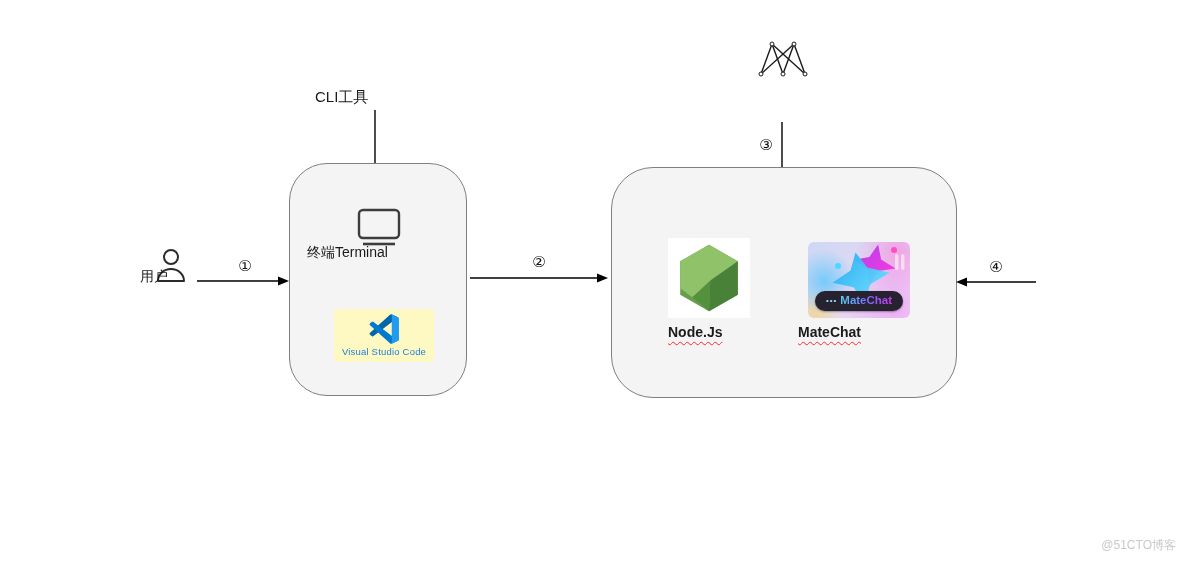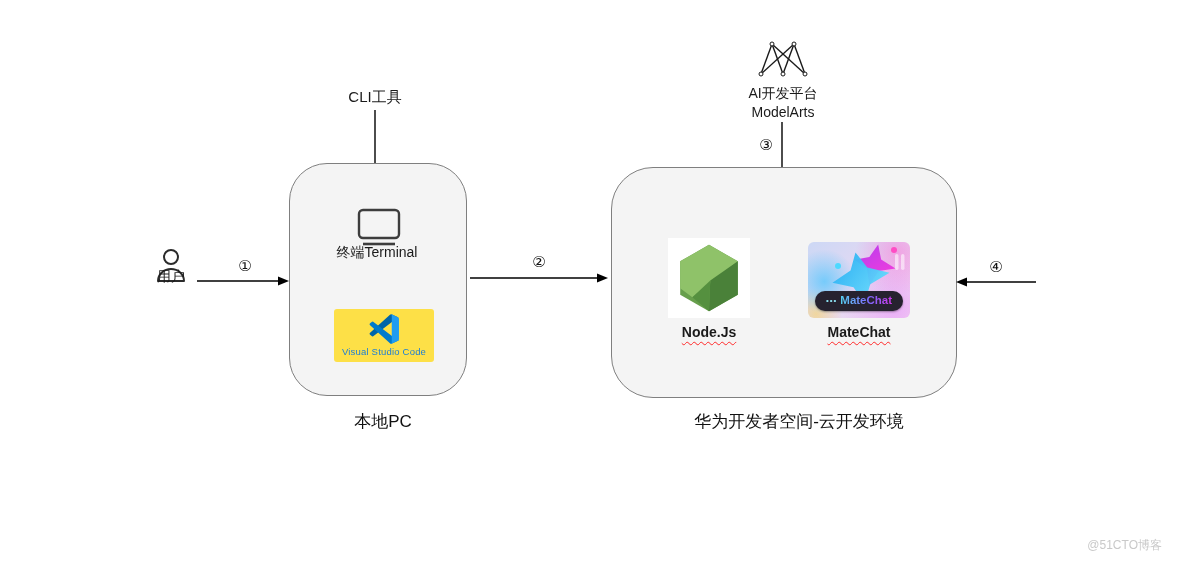--- a/index.html
+++ b/index.html
@@ -1,34 +1,34 @@
 <!DOCTYPE html>
 <html><head>
 <meta charset="utf-8">
 <style>
   * { margin:0; padding:0; box-sizing:border-box; }
   html,body { background:#ffffff; }
   body { font-family:"Liberation Sans","DejaVu Sans",sans-serif; color:#1a1a1a; }
   .canvas { position:relative; width:1184px; height:562px; background:#ffffff; overflow:hidden; }
   .abs { position:absolute; }
-  .ctr { text-align:center; }
+  .ctr { }
 
   
   .bigbox {
     background:#f4f4f4;
     border:1.6px solid #7f7f7f;
     border-radius:40px;
   }
 
   .lbl { font-size:14px; color:#1a1a1a; }
   .title { font-size:17px; color:#111; }
   .stepnum { font-size:15px; color:#111; width:26px; text-align:center; }
 
   
-  .vscode-tile { background:#fde047; border-radius:3px; display:flex; flex-direction:column; align-items:center; justify-content:center; gap:2px; }
+  .vscode-tile { background:#fef9c3; border-radius:3px; display:flex; flex-direction:column; align-items:center; justify-content:center; gap:2px; }
   .vscode-text { font-size:9.5px; color:#1c7fd6; letter-spacing:.2px; }
 
   
   .node-tile { background:#ffffff; display:flex; align-items:center; justify-content:center; }
 
   
   .squiggle { text-decoration:underline wavy #ff2a2a; text-decoration-thickness:1px; text-underline-offset:4px; text-decoration-skip-ink:none;font-weight:bold; }
 
   
   .mate-tile {
@@ -88,21 +88,20 @@
 
   <div class="abs vscode-tile" style="left:334px;top:309px;width:100px;height:53px">
     <svg width="30" height="30" viewBox="0 0 100 100">
       <path fill="#0065A9" d="M96.5 10.8 76.7 1.3a6 6 0 0 0-6.85 1.16L3.6 62.9a4 4 0 0 0 0 5.9l5.3 4.8a4 4 0 0 0 5.1.3L93.9 13.3c2.6-2 6.1-.1 6.1 3v-.1a6 6 0 0 0-3.5-5.4z"></path>
       <path fill="#007ACC" d="M96.5 89.2 76.7 98.7a6 6 0 0 1-6.85-1.16L3.6 37.1a4 4 0 0 1 0-5.9l5.3-4.8a4 4 0 0 1 5.1-.3l79.9 60.6c2.6 2 6.1.1 6.1-3v.1a6 6 0 0 1-3.5 5.4z"></path>
       <path fill="#1F9CF0" d="M76.7 98.7a6 6 0 0 1-6.85-1.16c2.2 2.2 6 .66 6-2.47V4.93c0-3.13-3.8-4.67-6-2.47A6 6 0 0 1 76.7 1.3l19.8 9.5a6 6 0 0 1 3.4 5.4v67.6a6 6 0 0 1-3.4 5.4z"></path>
     </svg>
     <div class="vscode-text">Visual Studio Code</div>
   </div>
 
-  <div class="abs title ctr" style="left:303px;top:410px;width:160px">本地PC</div>
 
   <span class="abs stepnum" style="left:526px;top:253px">②</span>
   <svg class="abs" style="left:470px;top:272px" width="138" height="12">
     <line x1="0" y1="6" x2="128" y2="6" stroke="#000" stroke-width="1.4"></line>
     <polygon points="127,1.5 138,6 127,10.5" fill="#000"></polygon>
   </svg>
 
   <svg class="abs" style="left:757px;top:40px" width="52" height="38" viewBox="0 0 52 38">
     <g stroke="#1a1a1a" stroke-width="1.4" fill="none">
       <line x1="4" y1="34" x2="15" y2="4"></line>
@@ -113,24 +112,20 @@
       <line x1="15" y1="4" x2="48" y2="34"></line>
     </g>
     <g fill="#ffffff" stroke="#1a1a1a" stroke-width="1">
       <circle cx="4" cy="34" r="2"></circle>
         <circle cx="15" cy="4" r="2"></circle>
       <circle cx="26" cy="34" r="2"></circle>
         <circle cx="37" cy="4" r="2"></circle>
       <circle cx="48" cy="34" r="2"></circle>
     </g>
   </svg>
-  <div class="abs lbl ctr" style="left:723px;top:84px;width:120px;line-height:19px">
-    <div>AI开发平台</div>
-    <div>ModelArts</div>
-  </div>
 
   <span class="abs stepnum" style="left:753px;top:136px">③</span>
   <svg class="abs" style="left:776px;top:122px" width="12" height="72">
     <line x1="6" y1="0" x2="6" y2="62" stroke="#000" stroke-width="1.4"></line>
     <polygon points="1.5,61 6,72 10.5,61" fill="#000"></polygon>
   </svg>
 
   <div class="abs bigbox" style="left:611px;top:167px;width:346px;height:231px;border-radius:42px"></div>
 
   <div class="abs node-tile" style="left:668px;top:238px;width:82px;height:80px">
@@ -167,23 +162,22 @@
     </svg>
     <div class="mate-pill">
       <span class="mate-dots">•••</span>
       <span class="mate-name">MateChat</span>
     </div>
   </div>
   <div class="abs lbl ctr" style="left:798px;top:324px;width:122px">
     <span class="squiggle">MateChat</span>
   </div>
 
-  <div class="abs title ctr" style="left:634px;top:410px;width:330px">华为开发者空间-云开发环境</div>
 
   <span class="abs stepnum" style="left:983px;top:258px">④</span>
   <svg class="abs" style="left:956px;top:276px" width="80" height="12">
     <line x1="80" y1="6" x2="10" y2="6" stroke="#000" stroke-width="1.4"></line>
     <polygon points="11,1.5 0,6 11,10.5" fill="#000"></polygon>
   </svg>
 
-  <div class="abs watermark" style="right:22px;bottom:8px">@51CTO博客</div>
+  <div class="abs watermark" style="right:8px;bottom:8px">@51CTO博客</div>
 
 </div>
 
 </body></html>

